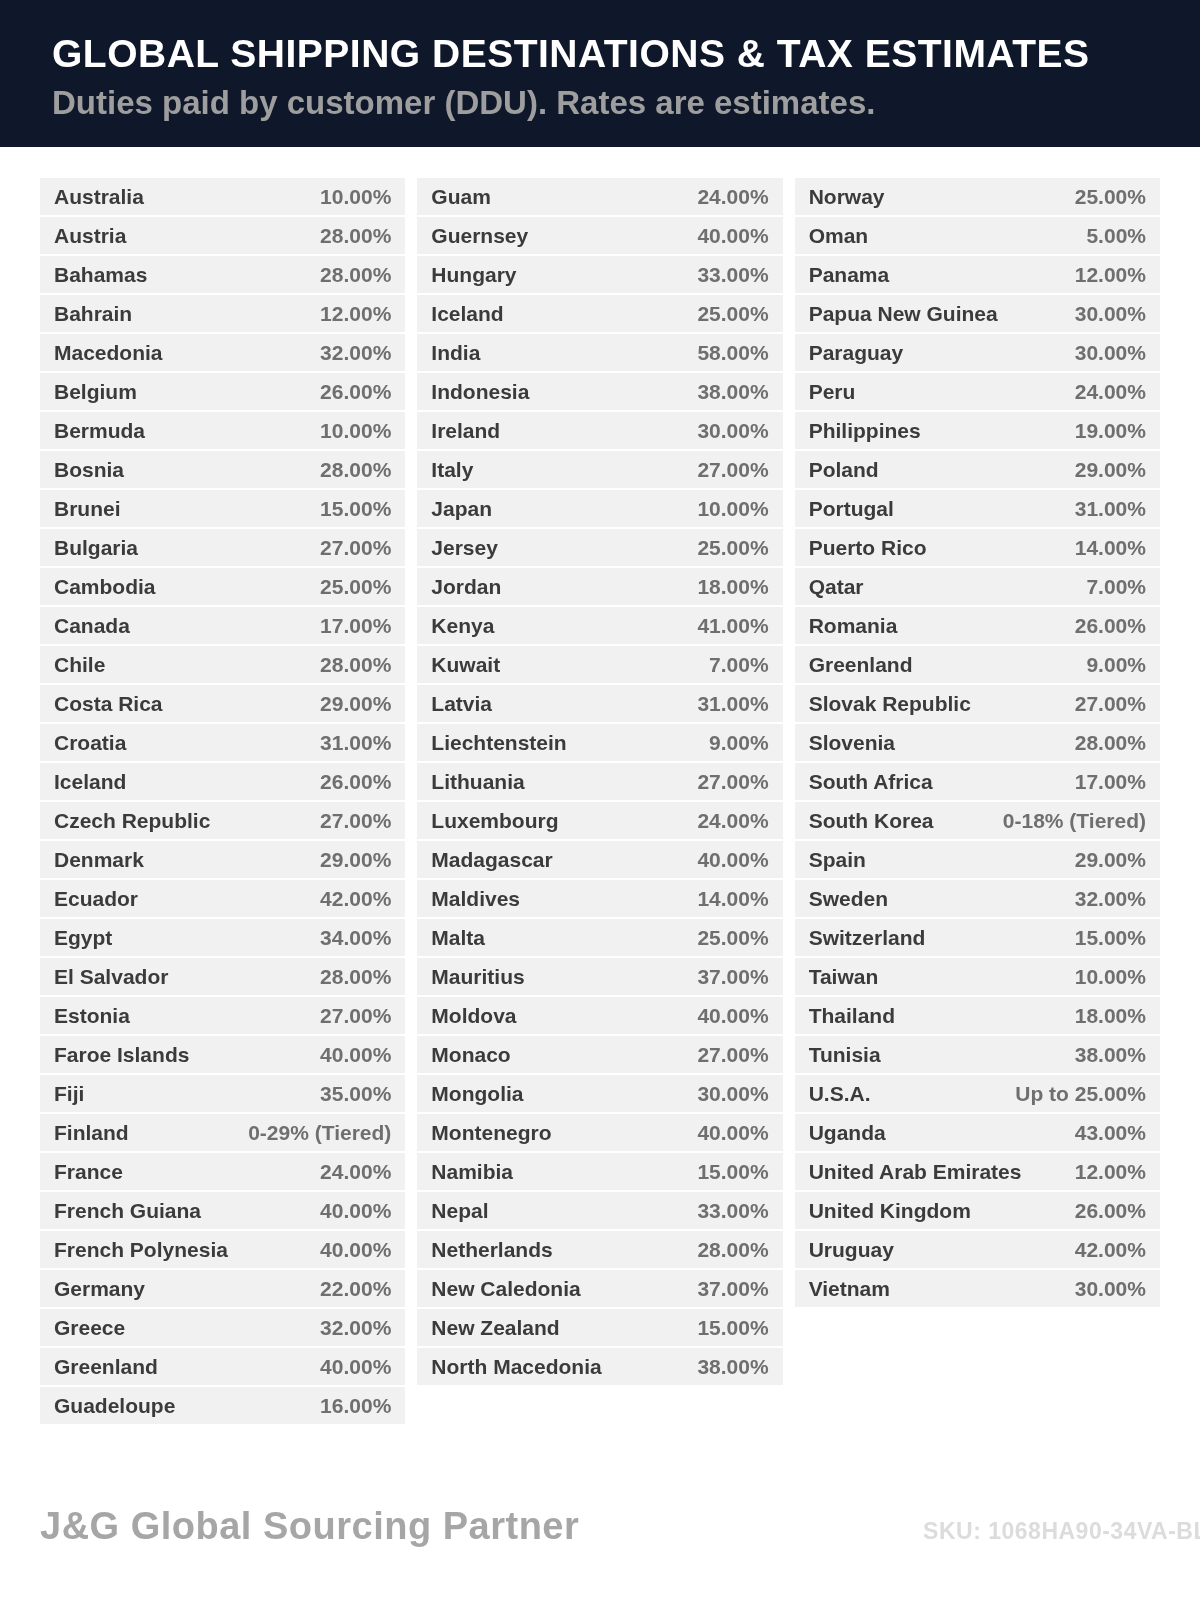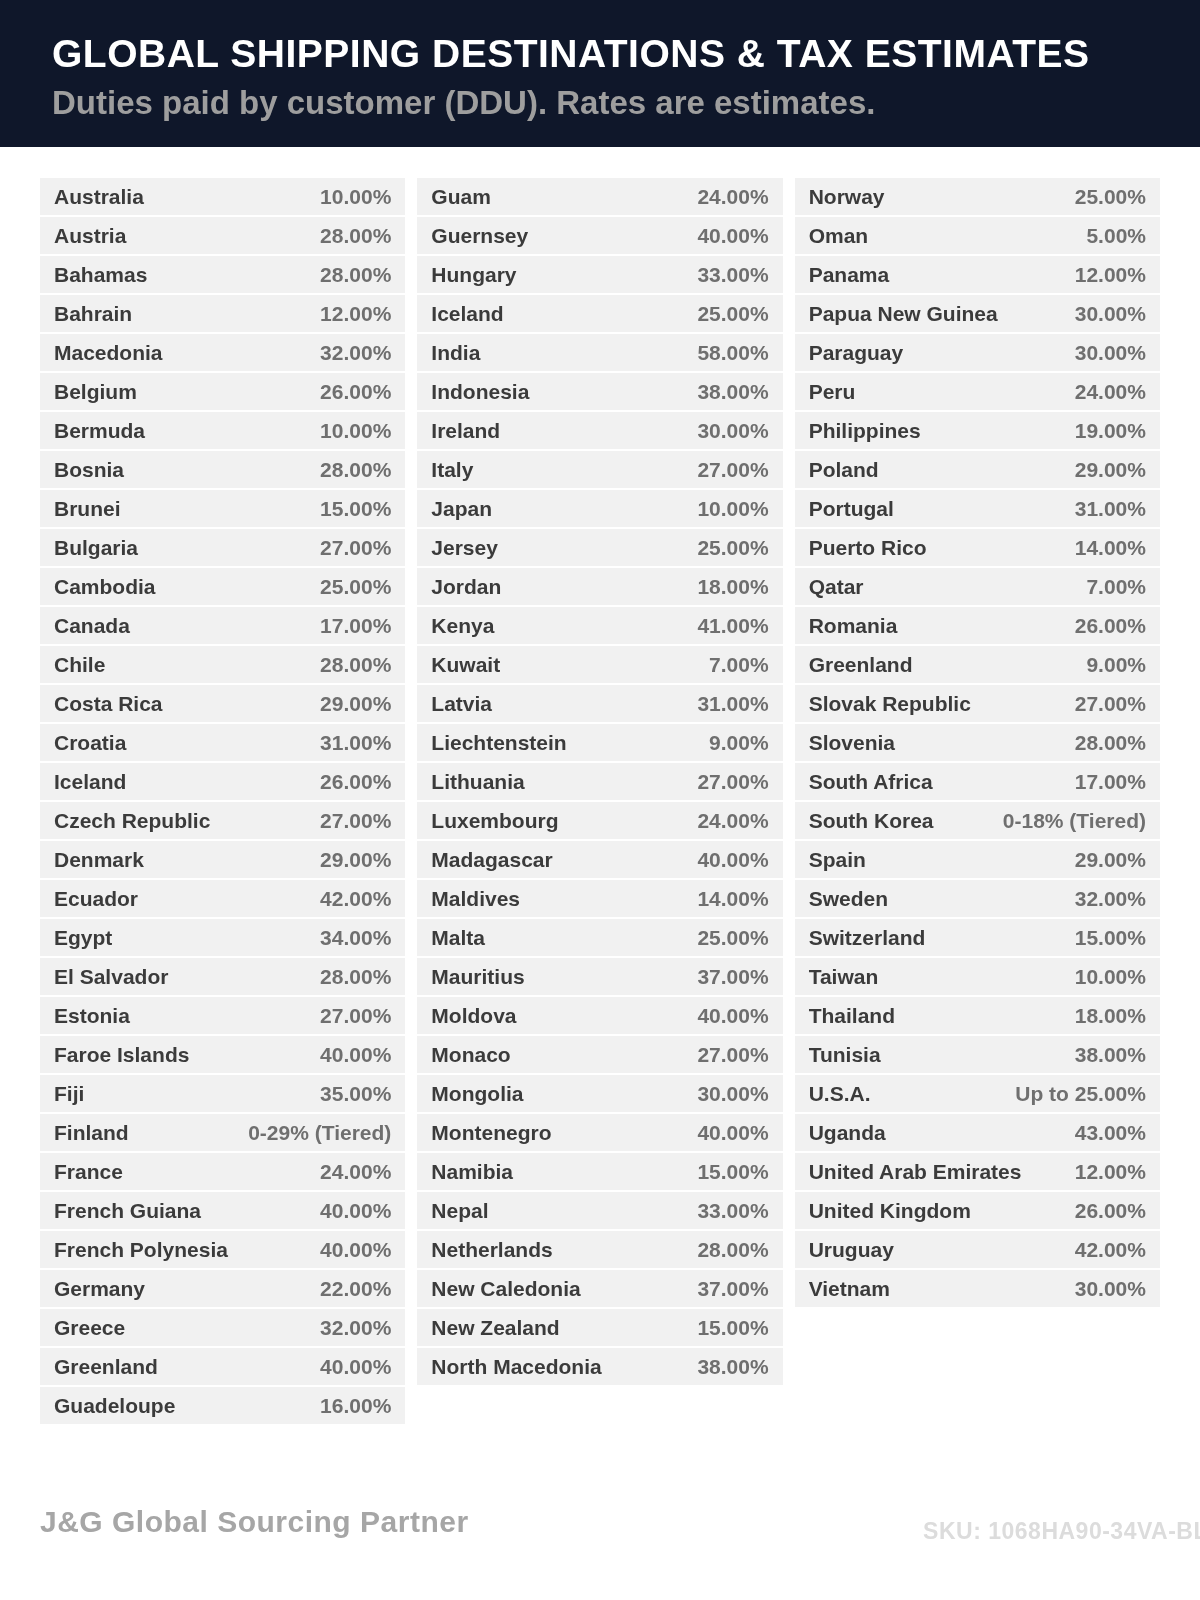--- a/index.html
+++ b/index.html
@@ -72,21 +72,21 @@
     font-size: 21px;
     font-weight: bold;
     white-space: nowrap;
     margin-left: 8px;
   }
   .footer-brand {
     position: absolute;
     left: 40px;
     top: 1505px;
     color: #a6a6a6;
-    font-size: 30px;
+    font-size: 38px;
     font-weight: bold;
     letter-spacing: 0.5px;
     white-space: nowrap;
   }
   .footer-sku {
     position: absolute;
     right: -8px;
     top: 1518px;
     color: #dcdcdc;
     font-size: 23px;

